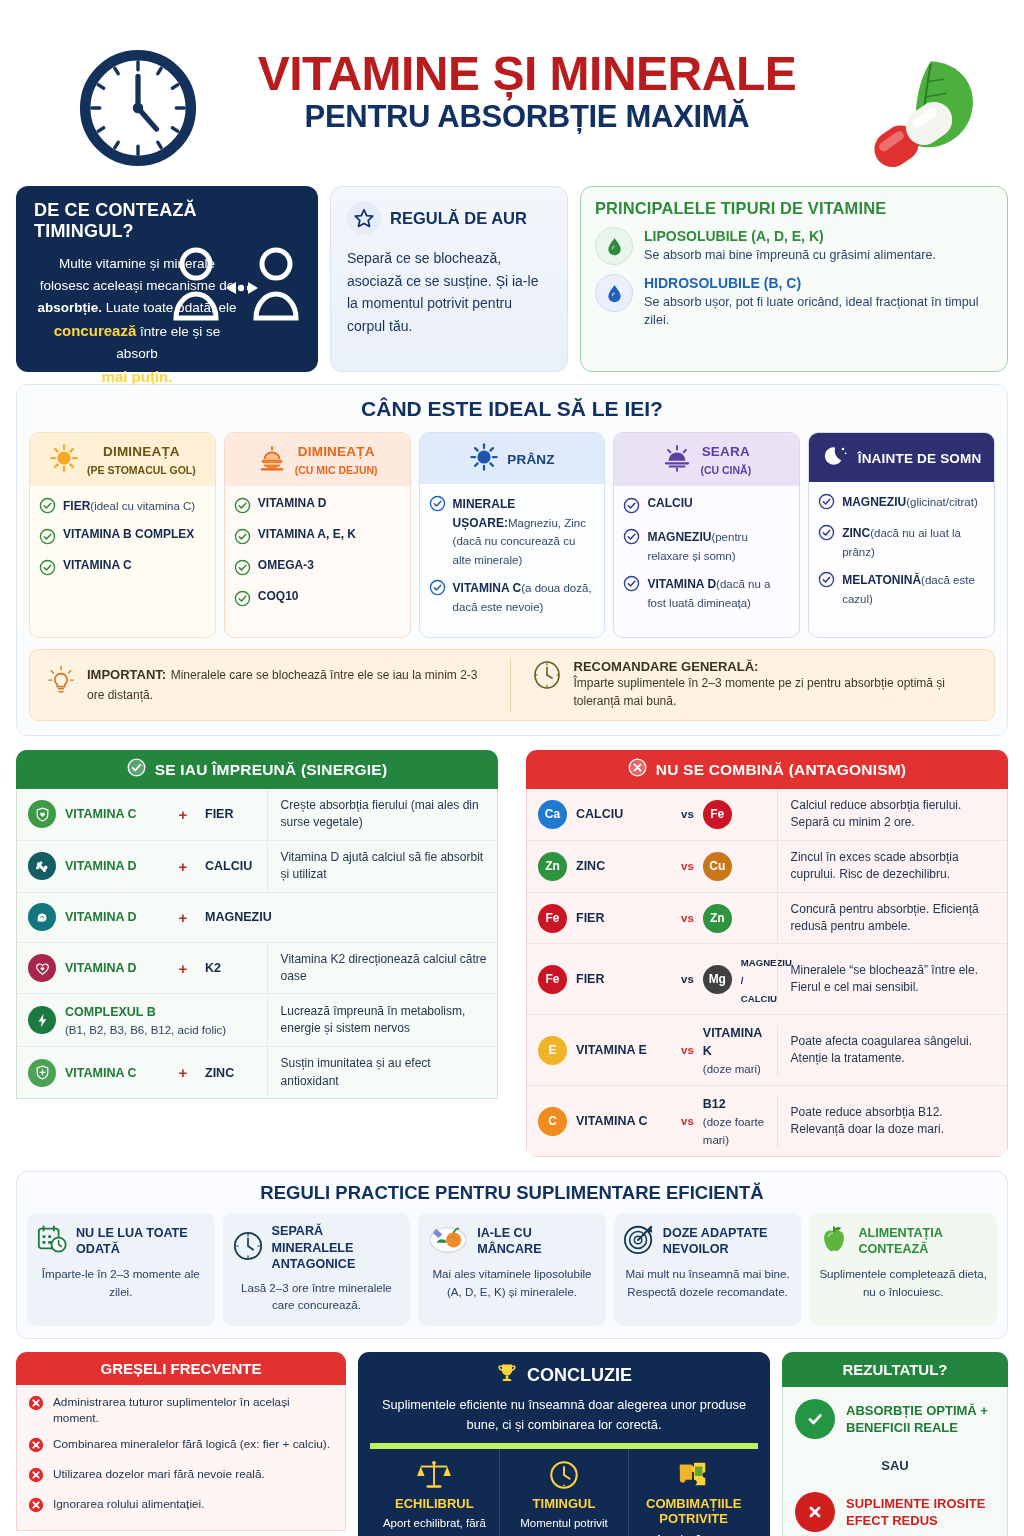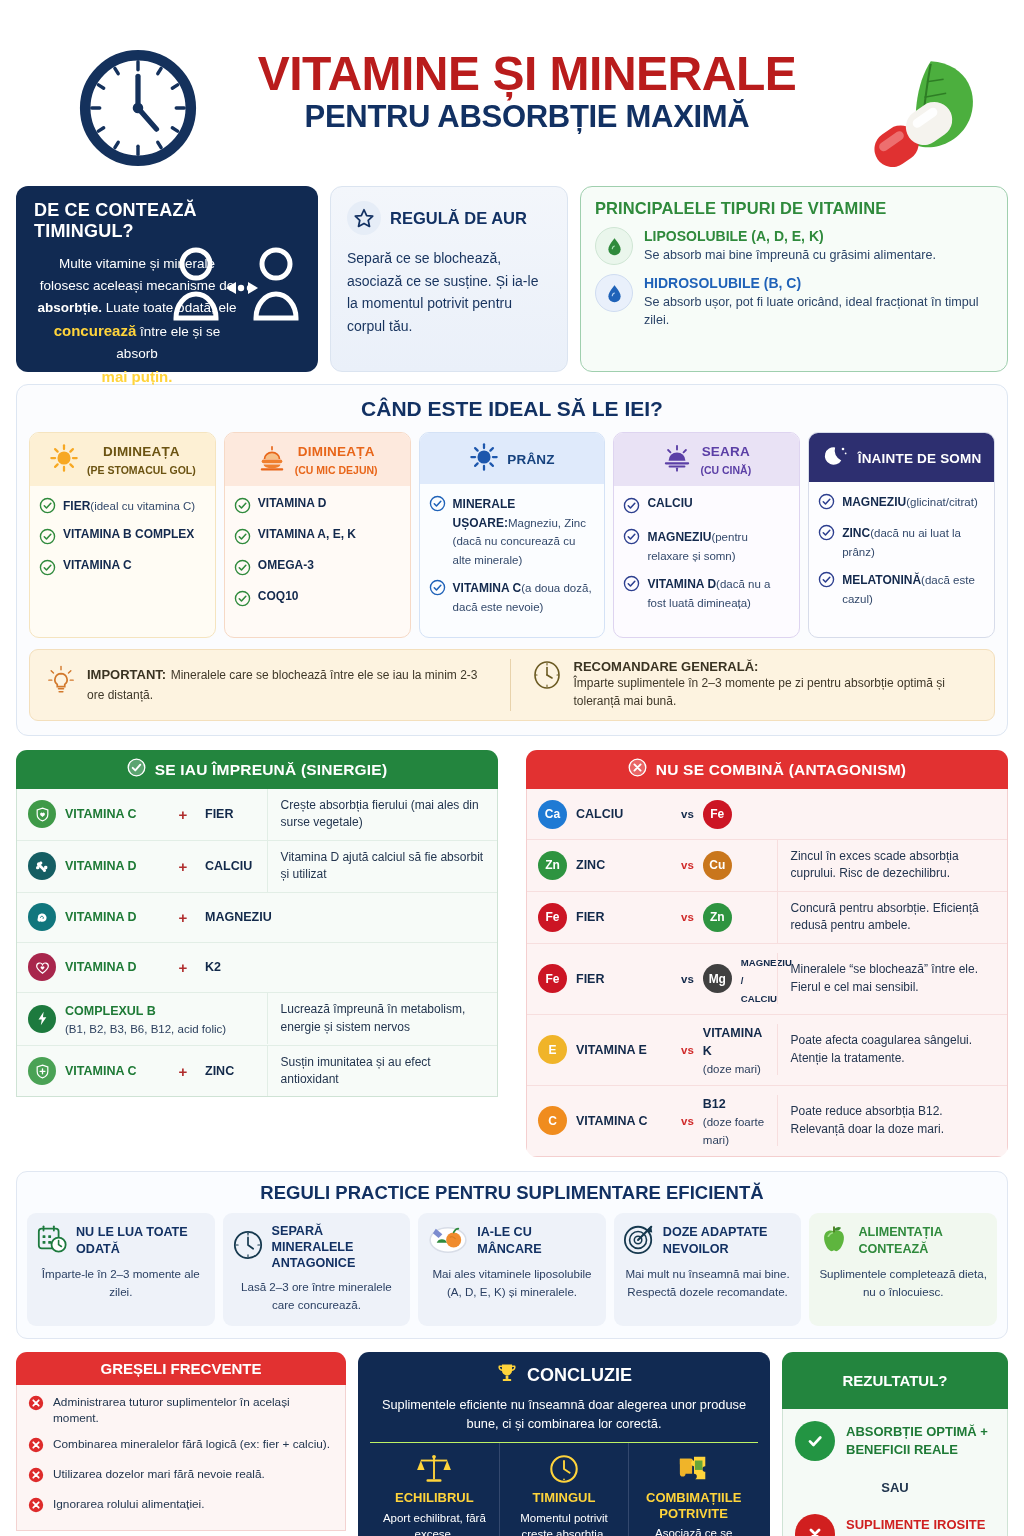--- a/index.html
+++ b/index.html
@@ -124,30 +124,30 @@
   .bottom { margin-top:13px; display:flex; gap:12px; align-items:stretch; }
   .mistakes { width:330px; border-radius:11px; overflow:hidden; }
   .mistakes-head { background:#e23131; color:#fff; text-align:center; font-weight:bold; font-size:15px; padding:8px; }
   .mistakes-body { background:#fdf5f4; border:1px solid #f3d3d1; border-top:none; padding:10px 11px 11px; }
   .mi { display:flex; gap:9px; align-items:flex-start; margin-bottom:10px; }
   .mi:last-child { margin-bottom:2px; }
   .mi-t { font-size:11.8px; color:#22364f; line-height:1.35; }
 
   .concl { flex:1; background:#112a52; border-radius:11px; padding:10px 12px 8px; color:#fff; }
   .concl-head { display:flex; align-items:center; justify-content:center; gap:9px; font-size:18px; font-weight:bold; margin-bottom:6px; }
-  .concl-sub { text-align:center; font-size:12.8px; line-height:1.5; padding:0 6px 9px; border-bottom:1px solid #bef264; }
+  .concl-sub { text-align:center; font-size:12.8px; line-height:1.5; padding:0 6px 9px; border-bottom:6px solid #bef264; }
   .concl-grid { display:flex; }
   .cc { flex:1; text-align:center; padding:9px 8px 4px; }
   .cc + .cc { border-left:1px solid #33486e; }
   .cc-ico { height:34px; display:flex; align-items:center; justify-content:center; margin-bottom:4px; }
   .cc-t { font-size:13px; font-weight:bold; color:#ffd43b; line-height:1.2; margin-bottom:4px; }
   .cc-d { font-size:11.5px; line-height:1.42; }
 
   .result { width:226px; border-radius:11px; overflow:hidden; }
-  .result-head { background:#23853e; color:#fff; text-align:center; font-weight:bold; font-size:15px; padding:20px; }
+  .result-head { background:#23853e; color:#fff; text-align:center; font-weight:bold; font-size:15px; padding:9px; }
   .result-body { background:#f5faf6; border:1px solid #cfe3d5; border-top:none; padding:12px 12px 13px; }
   .res-row { display:flex; align-items:center; gap:11px; }
   .res-t { font-size:13px; font-weight:bold; line-height:1.34; }
   .res-t.g { color:#1e7a36; }
   .res-t.r { color:#cf2020; }
   .sau { display:flex; align-items:center; gap:9px; margin:10px 0;flex-direction:column; }
   .sau .ln { flex:1; height:1px; background:#cfdbd3; }
   .sau span { font-size:13px; font-weight:bold; color:#22364f; }
   .rcirc { width:40px; height:40px; border-radius:50%; flex:0 0 40px; display:flex; align-items:center; justify-content:center; }
 </style>
@@ -605,20 +605,23 @@
                   <path d="M12 20 C6.6 16 3.8 13.6 3.8 10.3 A4.3 4.3 0 0 1 12 8.2 a4.3 4.3 0 0 1 8.2 2.1 C20.2 13.6 17.4 16 12 20 Z" fill="none" stroke="#ffffff" stroke-width="1.7"></path>
                   <path d="M12 15.2 c-2-1.5-2.8-2.3-2.8-3.4 a1.6 1.6 0 0 1 2.8-0.9 a1.6 1.6 0 0 1 2.8 0.9 C14.8 12.9 14 13.7 12 15.2 Z" fill="#ffffff"></path>
                 </svg>
               </span>
             <div class="pl-grid">
               <span class="cell-a n-green">VITAMINA D</span>
               <span class="cell-op plus">+</span>
               <span class="n-dark">K2</span>
             </div>
           </div>
+          <div class="pright">
+              <div class="pdesc">Vitamina K2 direcționează calciul către oase</div>
+            </div>
         </div>
 
         <div class="prow">
           <div class="pleft">
             <span class="ico" style="background:#1d7a3e">
                 <svg viewBox="0 0 24 24" width="17" height="17">
                   <polygon points="13.6,2.5 6.4,13.4 11,13.4 9.6,21.5 17.4,10.2 12.6,10.2" fill="#ffffff"></polygon>
                 </svg>
               </span>
             <div class="pl-grid">
@@ -665,20 +668,23 @@
       </div>
       <div class="panel-body">
 
         <div class="prow">
           <div class="pleft">
             <span class="badge" style="background:#1f7ad4">Ca</span>
             <span class="cell-a n-dark">CALCIU</span>
             <span class="vs">vs</span>
             <span class="badge" style="background:#cc1524">Fe</span>
           </div>
+          <div class="pright">
+              <div class="pdesc">Calciul reduce absorbția fierului. Separă cu minim 2 ore.</div>
+            </div>
         </div>
 
         <div class="prow">
           <div class="pleft">
             <span class="badge" style="background:#2e9440">Zn</span>
             <span class="cell-a n-dark">ZINC</span>
             <span class="vs r">vs</span>
             <span class="badge" style="background:#c9761c">Cu</span>
           </div>
           <div class="pright">

